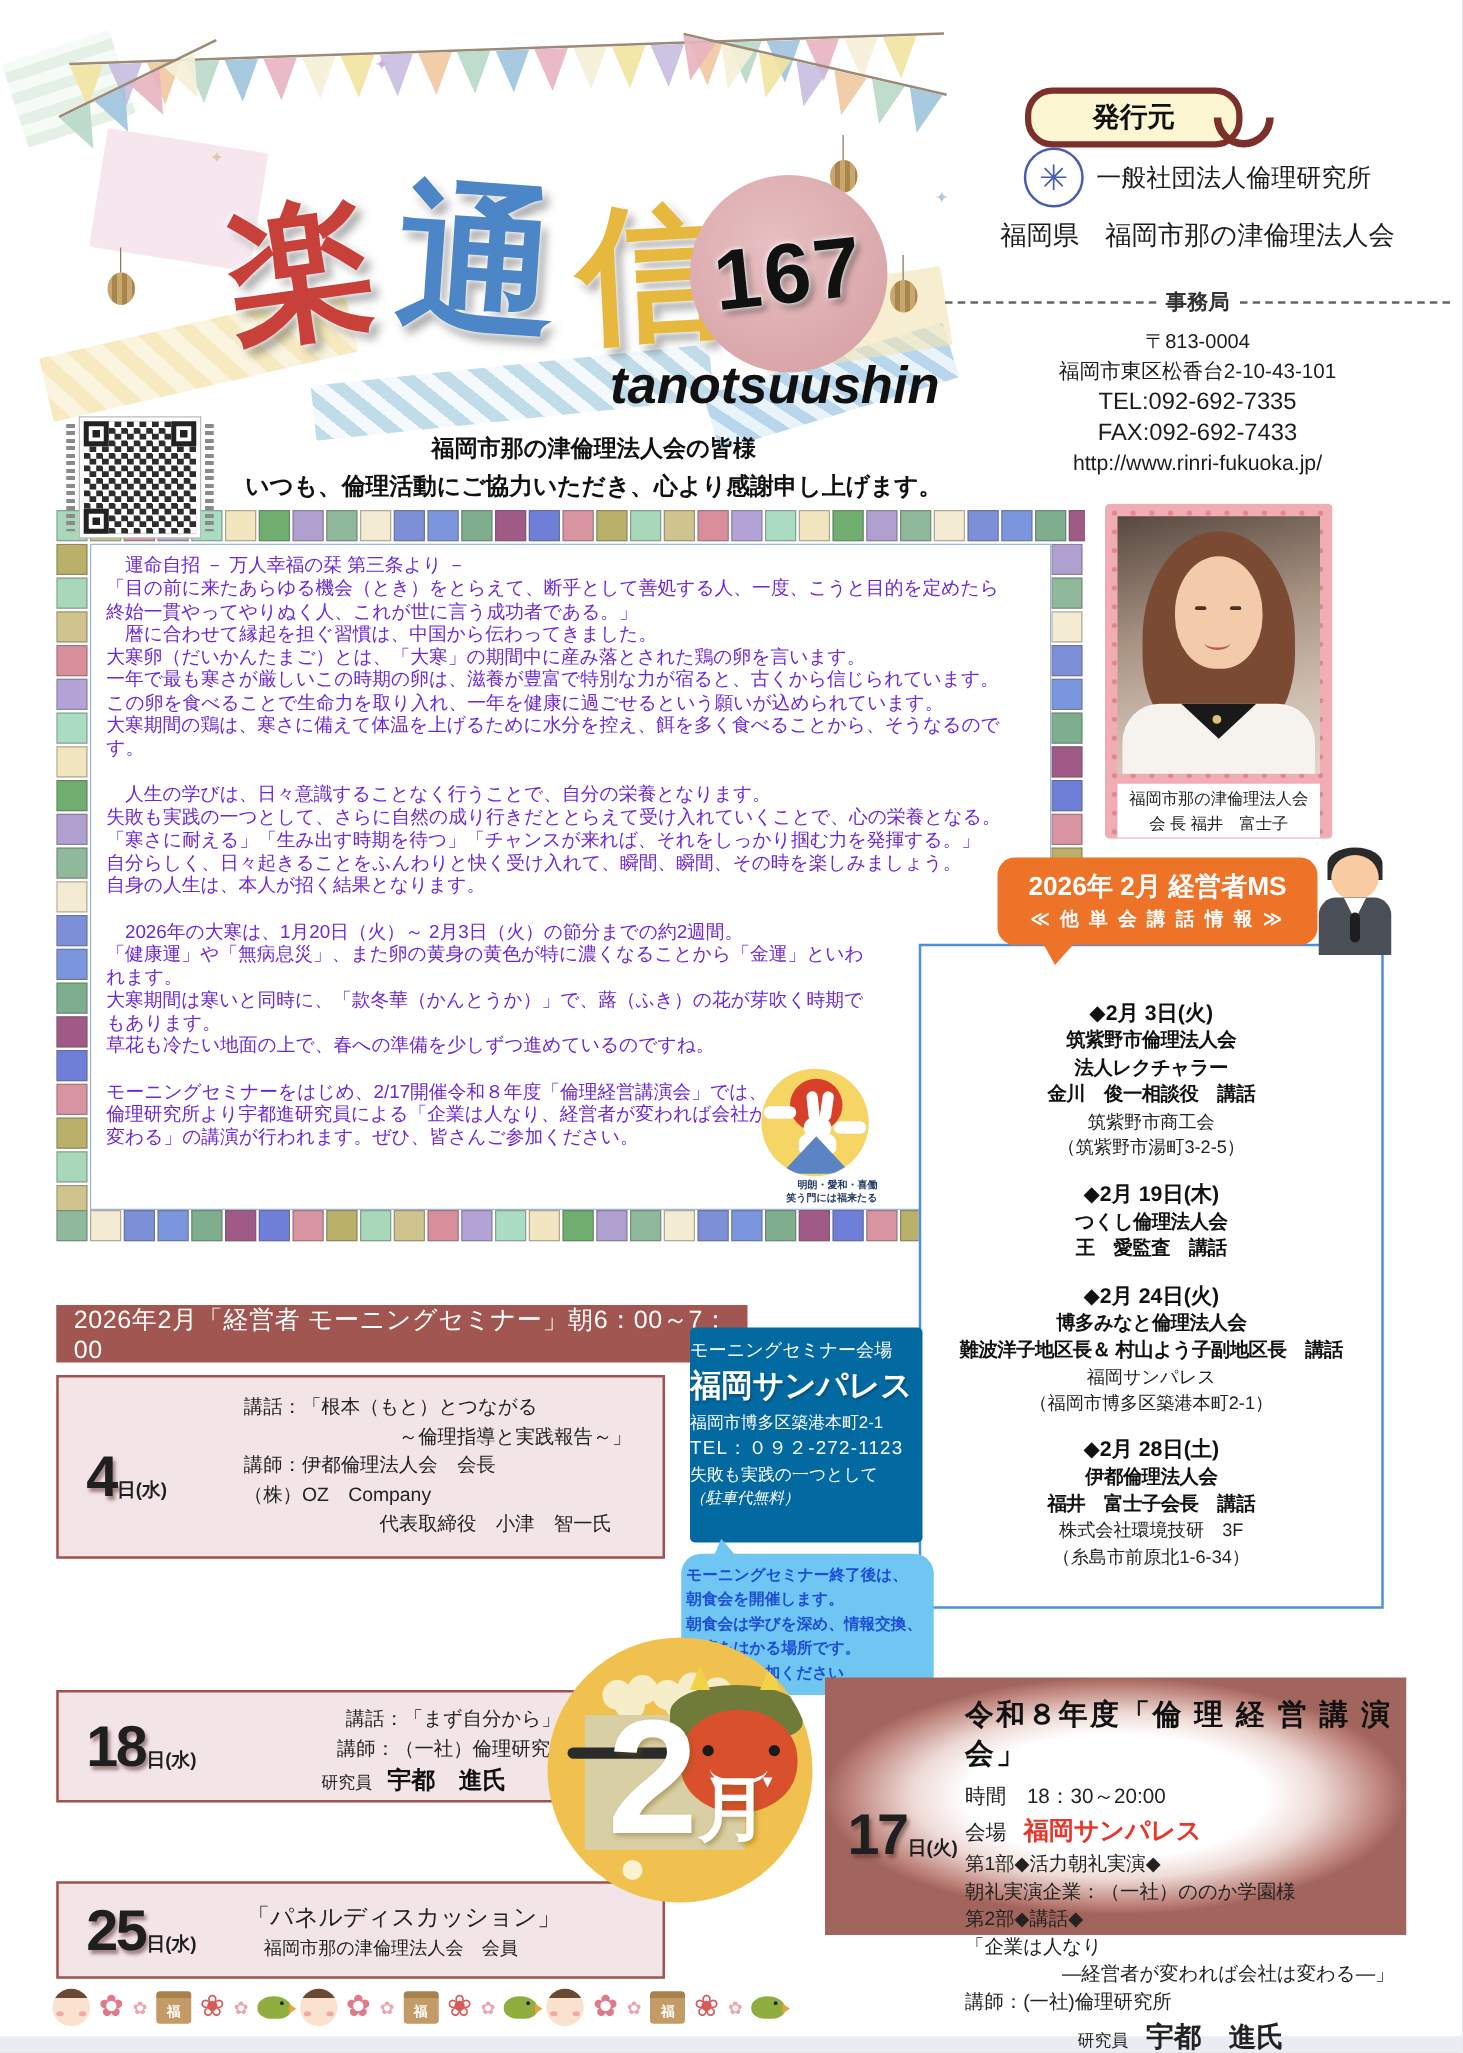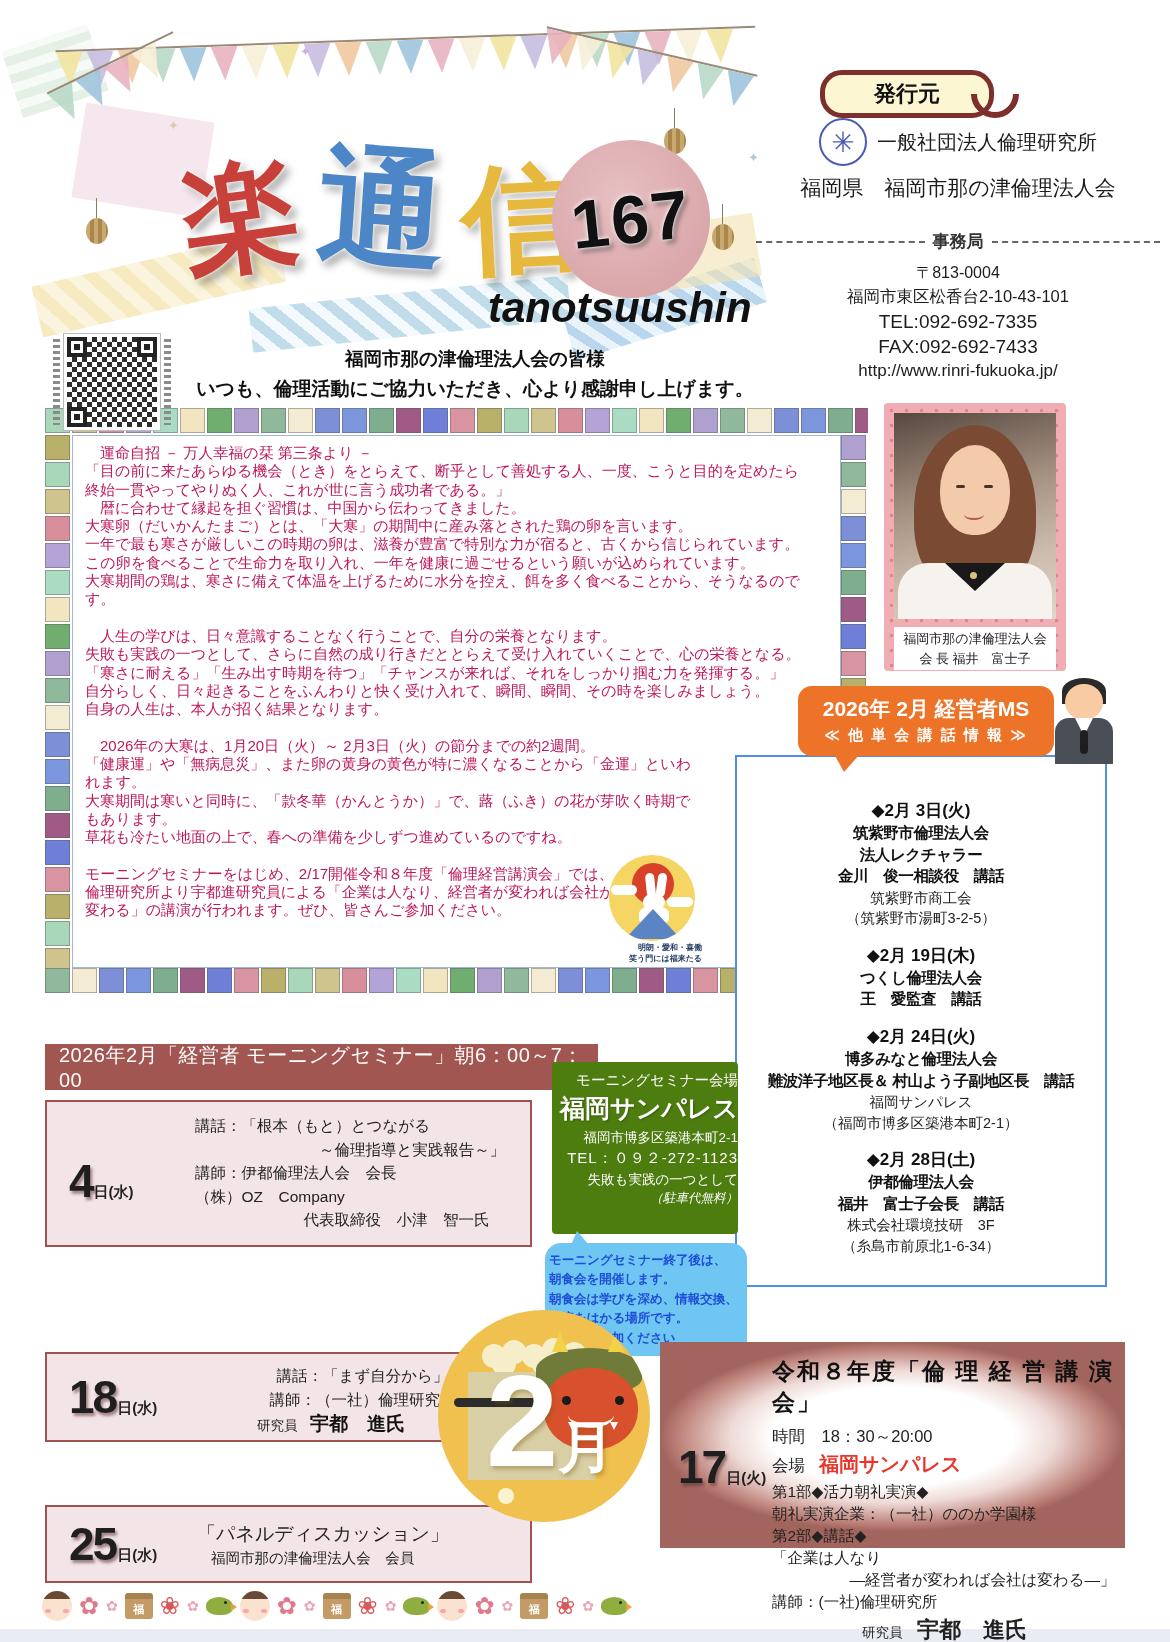--- a/index.html
+++ b/index.html
@@ -68,21 +68,21 @@
   
   .article-wrap{position:absolute;left:45px;top:408px;width:823px;height:587px;background:#fff;z-index:1;}
   .tile-strip{position:absolute;display:flex;gap:2px;overflow:hidden;}
   .tile-strip i{flex:0 0 25px;height:25px;border:1px solid rgba(90,90,90,.45);box-sizing:border-box;}
   .ts-top{left:0;top:0;right:0;height:27px;}
   .ts-bottom{left:0;bottom:0;right:0;height:27px;}
   .ts-left{left:0;top:27px;bottom:27px;width:27px;flex-direction:column;}
   .ts-right{right:0;top:27px;bottom:27px;width:27px;flex-direction:column;}
   .ts-left i,.ts-right i{flex:0 0 25px;width:25px;}
   .article-inner{position:absolute;inset:27px;background:#fff;border:1px solid #9fb7d8;padding:8px 12px;box-sizing:border-box;}
-  .article-body{font-size:15px;line-height:1.22;white-space:pre-line;color:#be185d;}
+  .article-body{font-size:15px;line-height:1.22;white-space:pre-line;color:#6d28d9;}
   
   .mascot{position:absolute;right:138px;bottom:2px;width:100px;text-align:right;}
   .mascot .circ{position:relative;width:86px;height:86px;margin:0 auto;border-radius:50%;background:#f5d564;overflow:hidden;}
   .mascot .sun{position:absolute;left:23px;top:8px;width:42px;height:42px;border-radius:50%;background:#d8402a;}
   .mascot .ear{position:absolute;width:9px;height:24px;background:#fff;border-radius:5px;top:18px;}
   .e1{left:37px;transform:rotate(-6deg);} .e2{left:48px;transform:rotate(8deg);}
   .mascot .rhead{position:absolute;left:34px;top:38px;width:22px;height:18px;background:#fff;border-radius:50%;}
   .mascot .rbody{position:absolute;left:30px;top:50px;width:30px;height:18px;background:#fff;border-radius:50% 50% 20% 20%;}
   .mascot .fuji{position:absolute;left:16px;bottom:2px;width:0;height:0;border-left:28px solid transparent;border-right:28px solid transparent;border-bottom:30px solid #5b84c4;}
   .mascot .cloud{position:absolute;width:26px;height:10px;background:#fff;border-radius:6px;}
@@ -142,22 +142,22 @@
   .box18 .daynum{top:16px;}
   .box18 .sem-body{padding-top:10px;text-align:center;}
   .speaker-line{margin-left:210px;margin-top:0;}
   .speaker-line .role{font-size:13.5px;color:#222;}
   .speaker-line .name{font-size:19px;font-weight:700;color:#111;margin-left:8px;}
   .box25{top:1505px;height:78px;}
   .box25 .daynum{top:10px;}
   .b25-title{margin-left:150px;padding-top:14px;font-size:19px;color:#222;}
   .b25-sub{margin-left:150px;font-size:14.5px;color:#222;margin-top:2px;text-indent:14px;}
   
-  .venue-box{position:absolute;left:552px;top:1062px;width:186px;height:172px;background:#4d7c0f;border-radius:4px;
-      z-index:3;color:#fff;text-align:right;padding-top:9px;box-sizing:border-box;}
+  .venue-box{position:absolute;left:552px;top:1062px;width:186px;height:172px;background:#0369a1;border-radius:4px;
+      z-index:3;color:#fff;text-align:left;padding-top:9px;box-sizing:border-box;}
   .vb-label{font-size:14.5px;}
   .vb-name{font-size:25px;font-weight:900;margin-top:2px;text-shadow:1px 1px 2px rgba(0,0,0,.25);}
   .vb-addr{font-size:13.5px;margin-top:4px;}
   .vb-tel{font-size:15px;margin-top:2px;letter-spacing:1px;}
   .vb-park{font-size:13.5px;margin-top:3px;}
   .vb-note{font-size:12.5px;margin-top:1px;font-style:italic;}
   .bf-bubble{position:absolute;left:545px;top:1243px;width:202px;background:#70c6f2;border-radius:16px;z-index:3;
       color:#1d4ed8;font-size:12.5px;font-weight:700;text-align:left;line-height:1.55;padding:8px 4px;box-sizing:border-box;white-space:pre-line;}
   .bf-bubble::before{content:"";position:absolute;left:26px;top:-12px;width:0;height:0;
       border-left:6px solid transparent;border-right:12px solid transparent;border-bottom:14px solid #70c6f2;}

